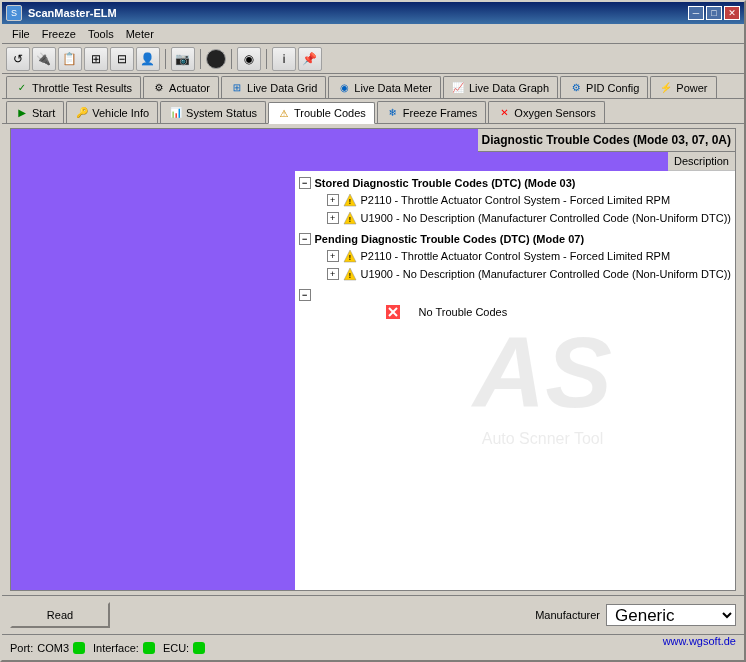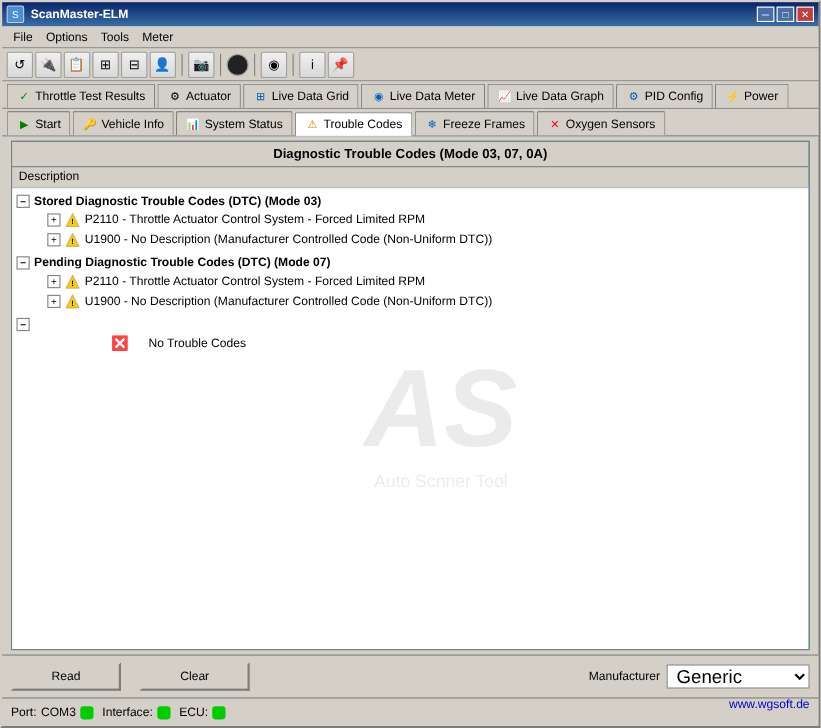--- a/index.html
+++ b/index.html
@@ -132,26 +132,27 @@
       width: 14px;
       height: 14px;
       display: flex;
       align-items: center;
       justify-content: center;
       font-size: 10px;
     }
 
     
     .main-window {
-      background: #0f766e;
+      background: #8b5cf6;
       margin: 0 4px;
       border: 1px solid #808080;
       flex: 1;
       display: flex;
       flex-direction: column;
+      align-items: flex-end;
     }
     .content-title {
       background: #d4d0c8;
       text-align: center;
       padding: 4px;
       font-weight: bold;
       font-size: 12px;
       border-bottom: 1px solid #808080;
     }
     .tree-header {
@@ -351,21 +352,21 @@
   <div class="title-bar">
     <div class="title-bar-icon">S</div>
     <span class="title-bar-text">ScanMaster-ELM</span>
     <div class="title-btn">─</div>
     <div class="title-btn">□</div>
     <div class="title-btn close">✕</div>
   </div>
 
   <div class="menu-bar">
     <div class="menu-item">File</div>
-    <div class="menu-item">Options</div>
+    <div class="menu-item">Freeze</div>
     <div class="menu-item">Tools</div>
     <div class="menu-item">Meter</div>
   </div>
 
   <div class="toolbar">
     <div class="toolbar-btn">↺</div>
     <div class="toolbar-btn">🔌</div>
     <div class="toolbar-btn">📋</div>
     <div class="toolbar-btn">⊞</div>
     <div class="toolbar-btn">⊟</div>
@@ -520,21 +521,20 @@
             <span>No Trouble Codes</span>
           </div>
         </div>
 
       </div>
     </div>
   </div>
 
   <div class="bottom-bar">
     <button class="bottom-btn">Read</button>
-    <button class="bottom-btn">Clear</button>
     <div class="manufacturer-area">
       <span class="manufacturer-label">Manufacturer</span>
       <select class="manufacturer-select">
         <option>Generic</option>
       </select>
     </div>
   </div>
 
   <div class="status-bar">
     <div class="status-item">

